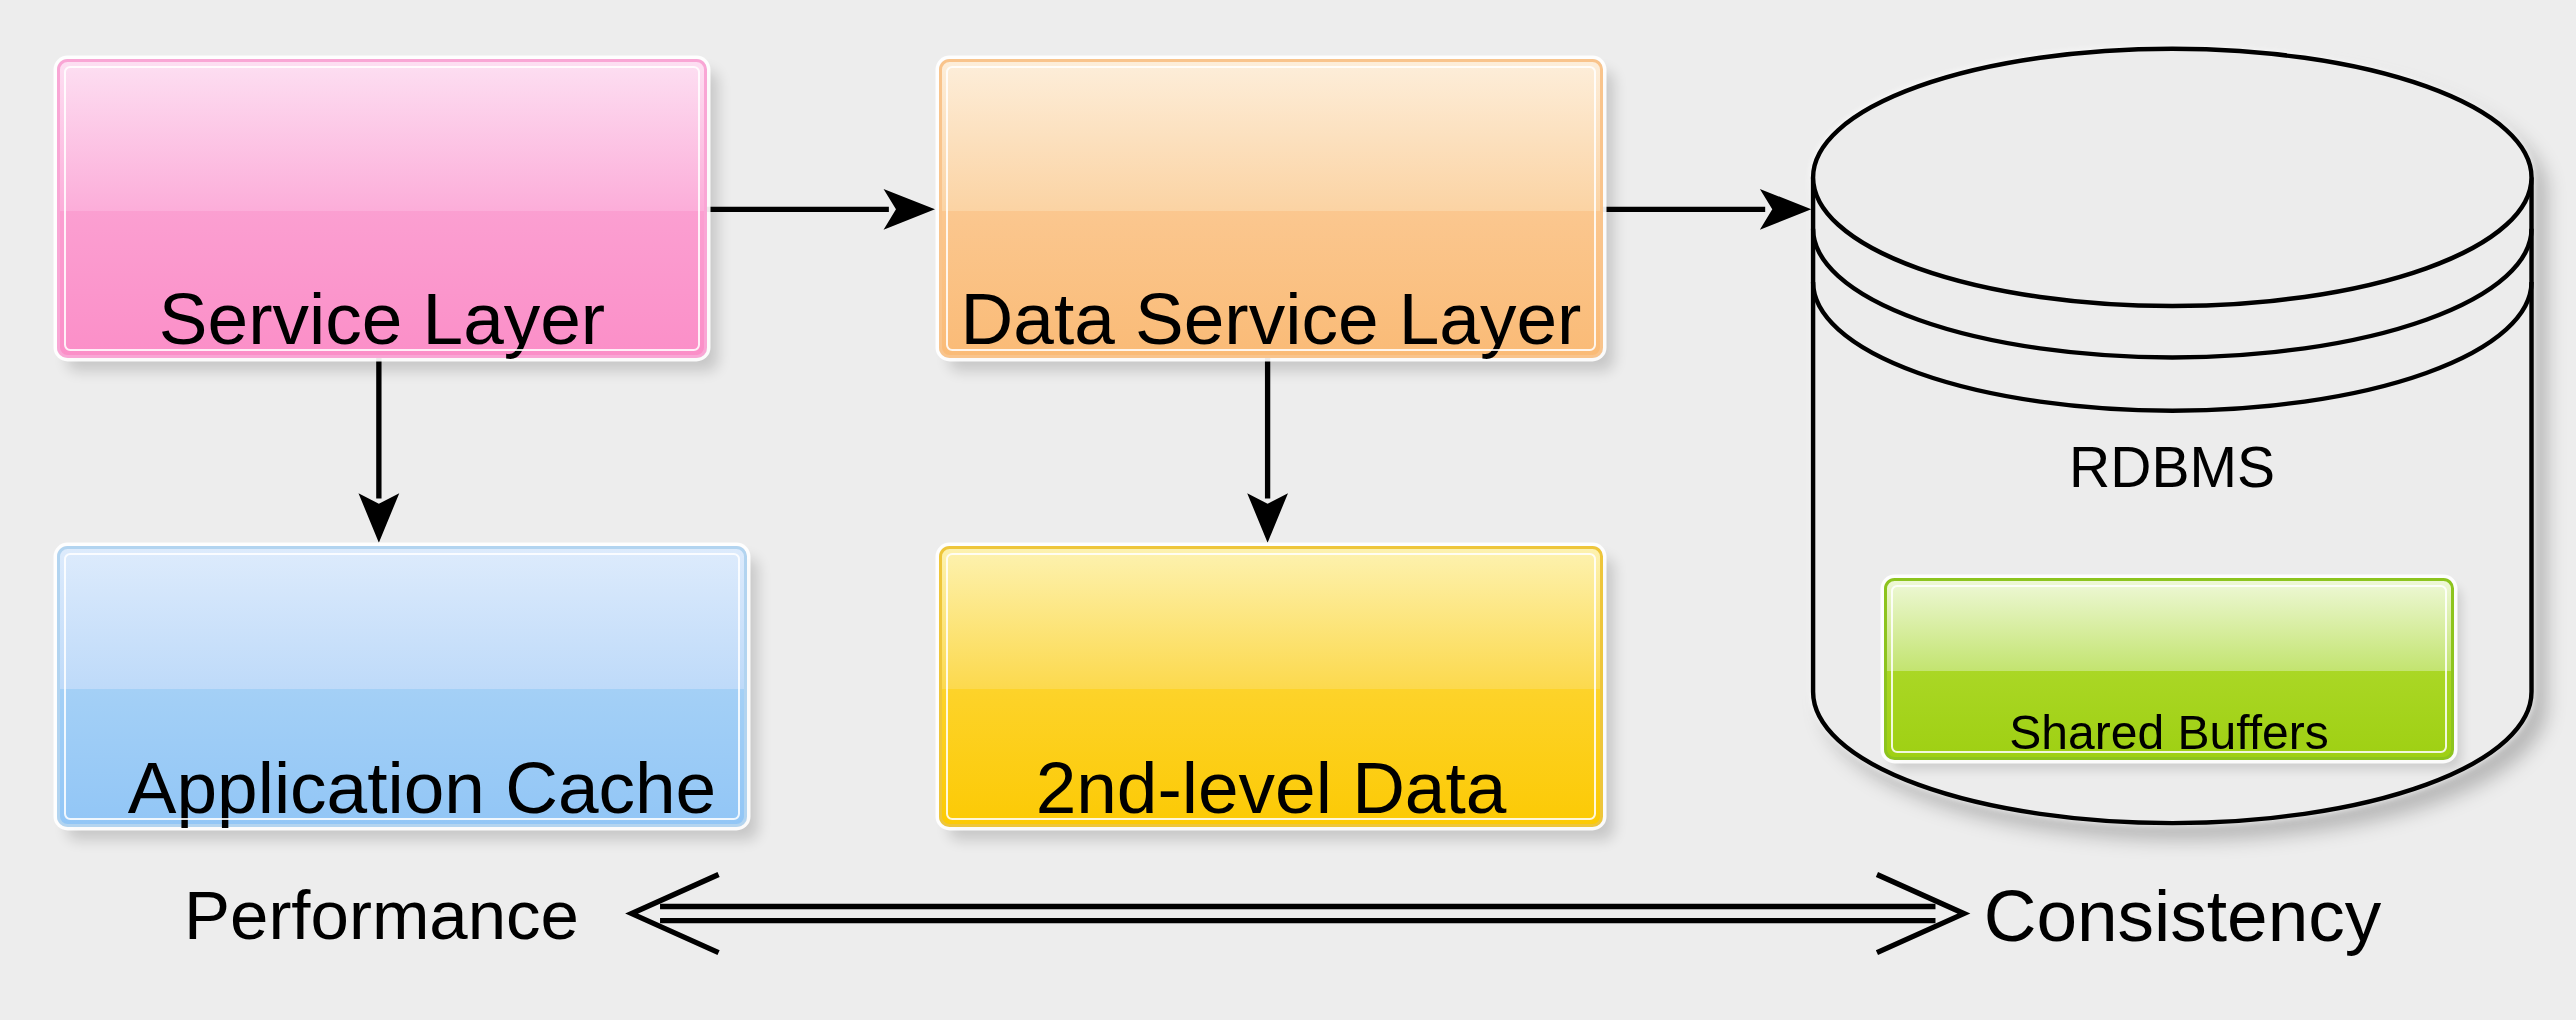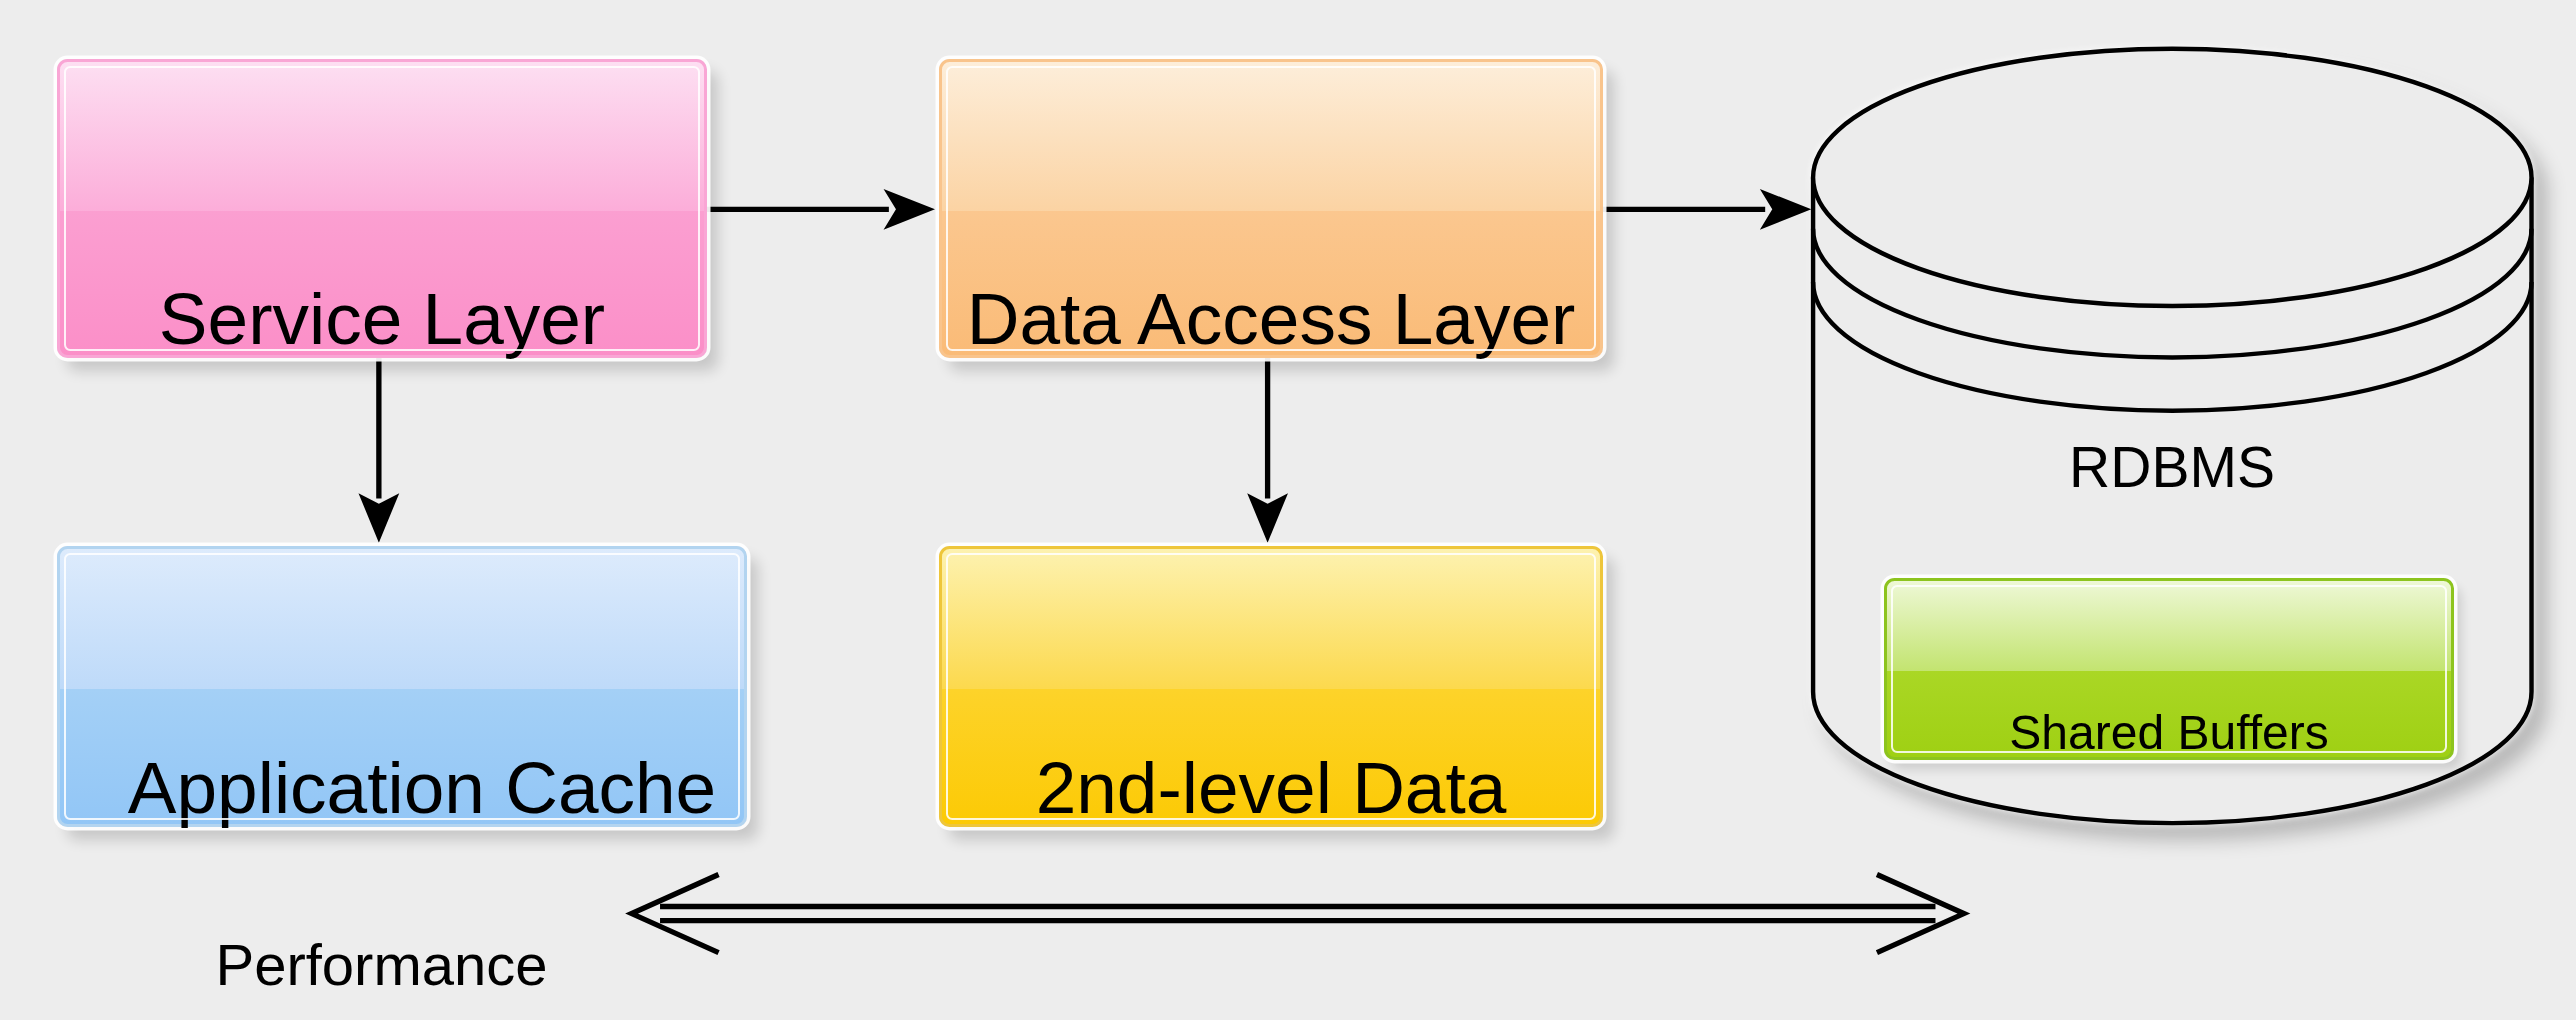--- a/index.html
+++ b/index.html
@@ -72,21 +72,21 @@
   .floating-label {
     position: absolute;
     z-index: 2;
     display: flex;
     align-items: center;
     justify-content: center;
     text-align: right;
     line-height: 1;
   }
   .label-rdbms   { left: 1906px; top: 432px; width: 532px; height: 71px; font-size: 57px; }
-  .label-perf    { left: 142px;  top: 925px; width: 479px; height: 80px; font-size: 58px; }
+  .label-perf    { left: 142px;  top: 875px; width: 479px; height: 80px; font-size: 69px; }
   .label-consist { left: 1943px; top: 875px; width: 479px; height: 80px; font-size: 73px; }
 </style>
 </head>
 <body>
 
 <div class="canvas">
 
   <svg class="overlay" viewBox="0 0 2904 1150">
 
     <g class="cyl">
@@ -123,33 +123,34 @@
       <polyline points="810,986 712,1030 810,1074"></polyline>
       <polyline points="2116,986 2214,1030 2116,1074"></polyline>
     </g>
   </svg>
 
   <div class="node node-service">
     <span>Service Layer</span>
   </div>
 
   <div class="node node-dal">
-    <span>Data Access Layer</span>
+    <span>Data Service Layer</span>
   </div>
 
   <div class="node node-appcache">
     <span>Application Cache</span>
   </div>
 
   <div class="node node-l2cache">
     <span>2nd-level Data</span>
   </div>
 
   <div class="floating-label label-rdbms">RDBMS</div>
 
   <div class="node node-sharedbuf">
     <span>Shared Buffers</span>
   </div>
 
   <div class="floating-label label-perf">Performance</div>
+  <div class="floating-label label-consist">Consistency</div>
 
 </div>
 
 
 </body></html>

